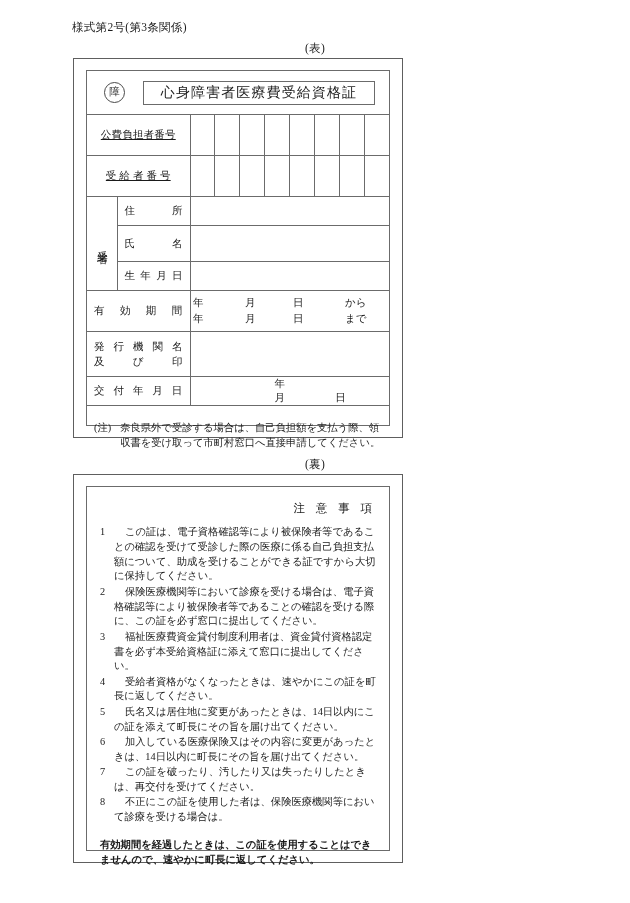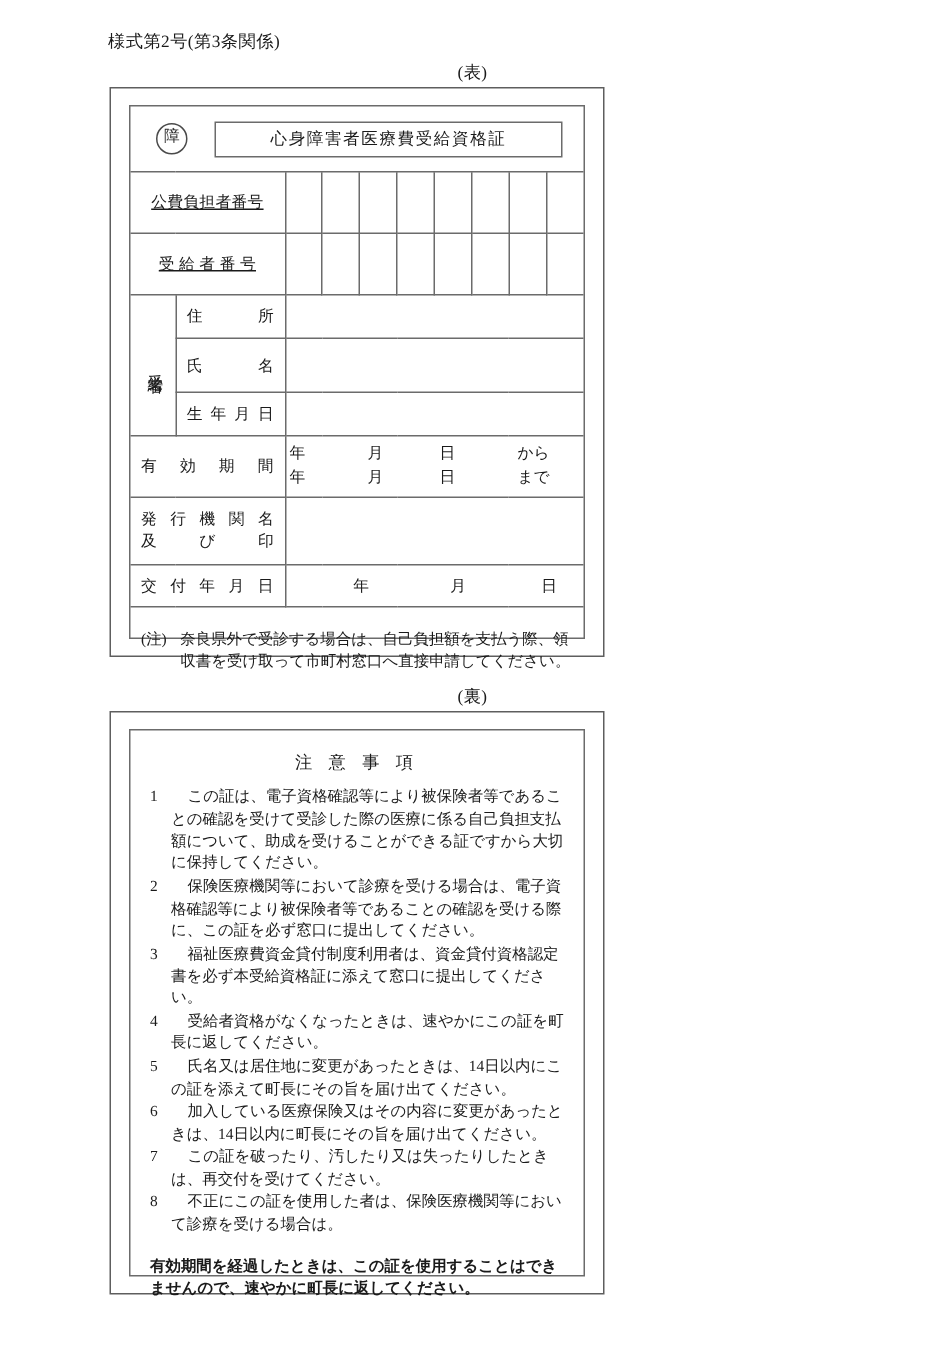--- a/index.html
+++ b/index.html
@@ -101,21 +101,21 @@
     color: #2b2b2b;
   }
   .title-box {
     flex: 1 1 auto;
     margin-left: 18px;
     margin-right: 6px;
     border: 1px solid #6b6b6b;
     height: 22px;
     line-height: 22px;
     text-align: center;
-    font-size: 11px;
+    font-size: 14px;
     letter-spacing: 1.1px;
   }
 
   
   .lbl {
     text-align: center;
     font-size: 10.5px;
     letter-spacing: 0.2px;
     padding: 0 5px;
     white-space: nowrap;
@@ -173,21 +173,21 @@
   }
   .issuer-lbl .l1, .issuer-lbl .l2 {
     display: block;
     text-align: justify;
     text-align-last: justify;
   }
 
   .row-issue-date { height: 28px; }
   .issue-date-vals {
     font-size: 10.5px;
-    padding-left: 45px;
+    padding-left: 84px;
   }
   .issue-date-vals span { display: inline-block; }
   .d-yr { width: 62px; }
   .d-mo { width: 58px; }
 
   .row-note { height: 54px; vertical-align: top; }
   .note-wrap {
     display: flex;
     padding: 6px 7px 0 7px;
     font-size: 10.3px;
@@ -196,21 +196,21 @@
   .note-mark { flex: 0 0 auto; }
   .note-body { flex: 1 1 auto; padding-left: 9px; text-indent: 0; }
 
   
   .back-inner-pad {
     padding: 14px 13px 0 13px;
     box-sizing: border-box;
     height: 100%;
   }
   .notice-title {
-    text-align: center;
+    text-align: right;
     font-size: 11.5px;
     letter-spacing: 4px;
     margin-bottom: 9px;
   }
   ol.notice-list {
     list-style: none;
     margin: 0;
     padding: 0;
     font-size: 10.3px;
     line-height: 1.44;

